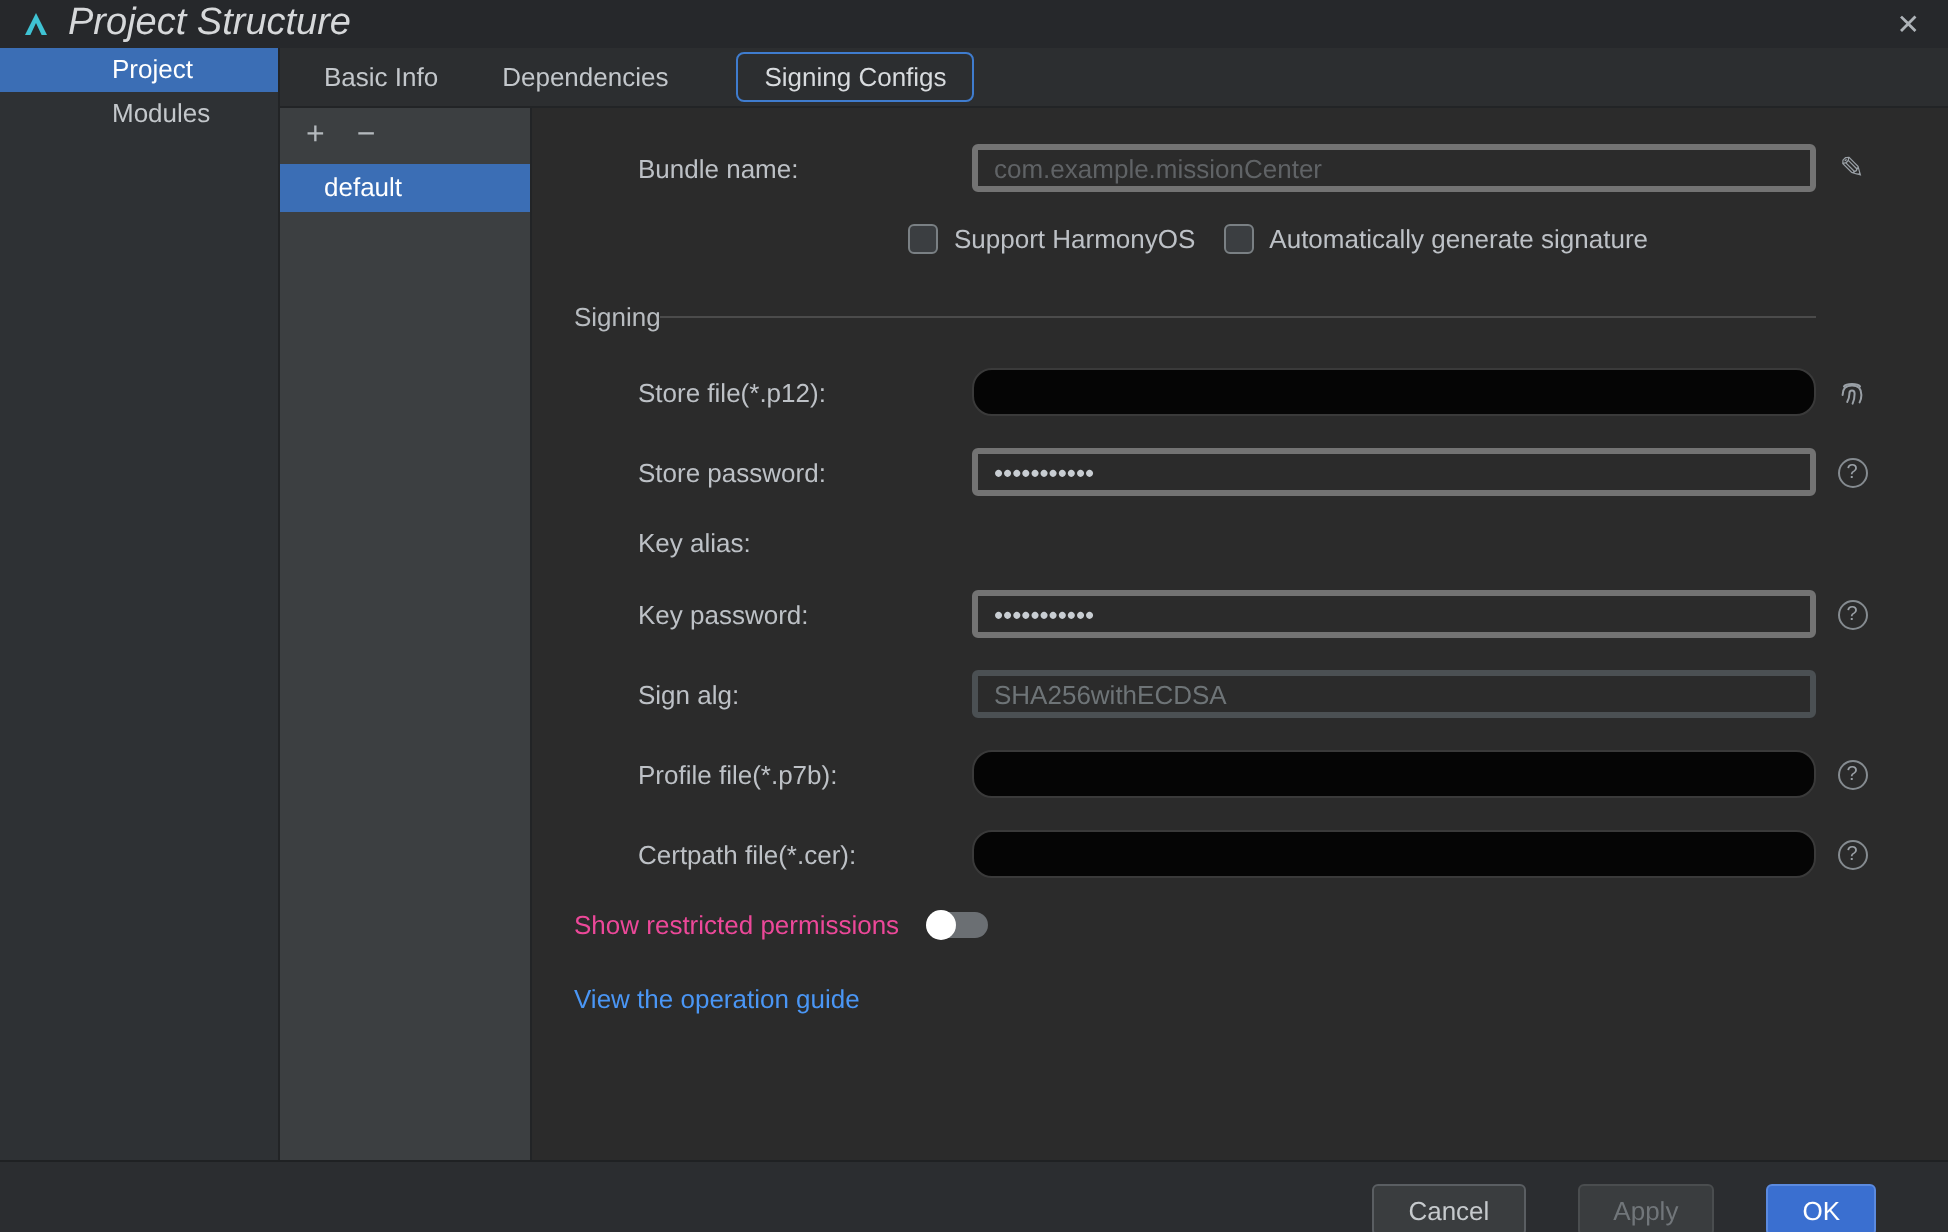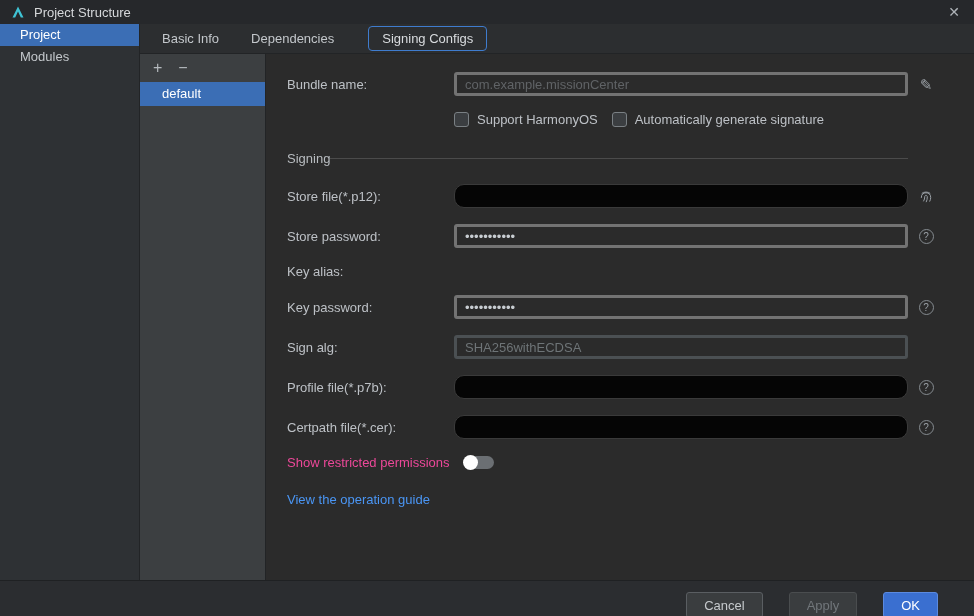--- a/index.html
+++ b/index.html
@@ -15,35 +15,35 @@
 
   
   .titlebar {
     height: 24px; flex: 0 0 24px;
     background: #26282b;
     display: flex; align-items: center;
     padding: 0 10px;
     color: #d6d8da;
   }
   .titlebar .logo { width: 16px; height: 16px; margin-right: 8px; display: inline-flex; }
-  .titlebar .title { font-size: 13px; }
+  .titlebar .title { font-size: 19px; font-style: italic; }
   .titlebar .spacer { flex: 1; }
   .titlebar .close { color: #aeb3b8; font-size: 14px; cursor: default; padding: 0 4px; }
 
   
   .body { flex: 1 1 auto; display: flex; min-height: 0; }
 
   .sidebar {
     width: 140px; flex: 0 0 140px;
     background: #2e3134;
     border-right: 1px solid #222426;
   }
   .sidebar-item {
     height: 22px; line-height: 22px;
-    padding-left: 20px;
+    padding-left: 56px;
     color: #c3c7cb;
   }
   .sidebar-item.selected { background: #3b6eb5; color: #ffffff; }
 
   .content { flex: 1 1 auto; display: flex; flex-direction: column; min-width: 0; }
 
   
   .tabbar {
     height: 30px; flex: 0 0 30px;
     background: #2c2e30;
@@ -80,21 +80,21 @@
   }
   .list-item.selected { background: #3b6eb5; color: #ffffff; }
 
   
   .form {
     flex: 1 1 auto;
     padding: 18px 30px 0 21px;
     background: #2b2b2b;
     overflow: hidden;
   }
-  .frow { display: flex; align-items: center; margin-bottom: 16px; }
+  .frow { display: flex; align-items: center; margin-bottom: 16px; margin-left: 32px; }
   .flabel { width: 167px; flex: 0 0 167px; color: #bdc1c6; }
   .fctrl { flex: 1 1 auto; min-width: 0; }
   .ficon { width: 36px; flex: 0 0 36px; display: flex; justify-content: center; align-items: center; }
 
   .tinput {
     width: 100%; height: 24px;
     background: #2b2b2b;
     border: 3px solid #737373;
     border-radius: 3px;
     color: #c8cdd2;

